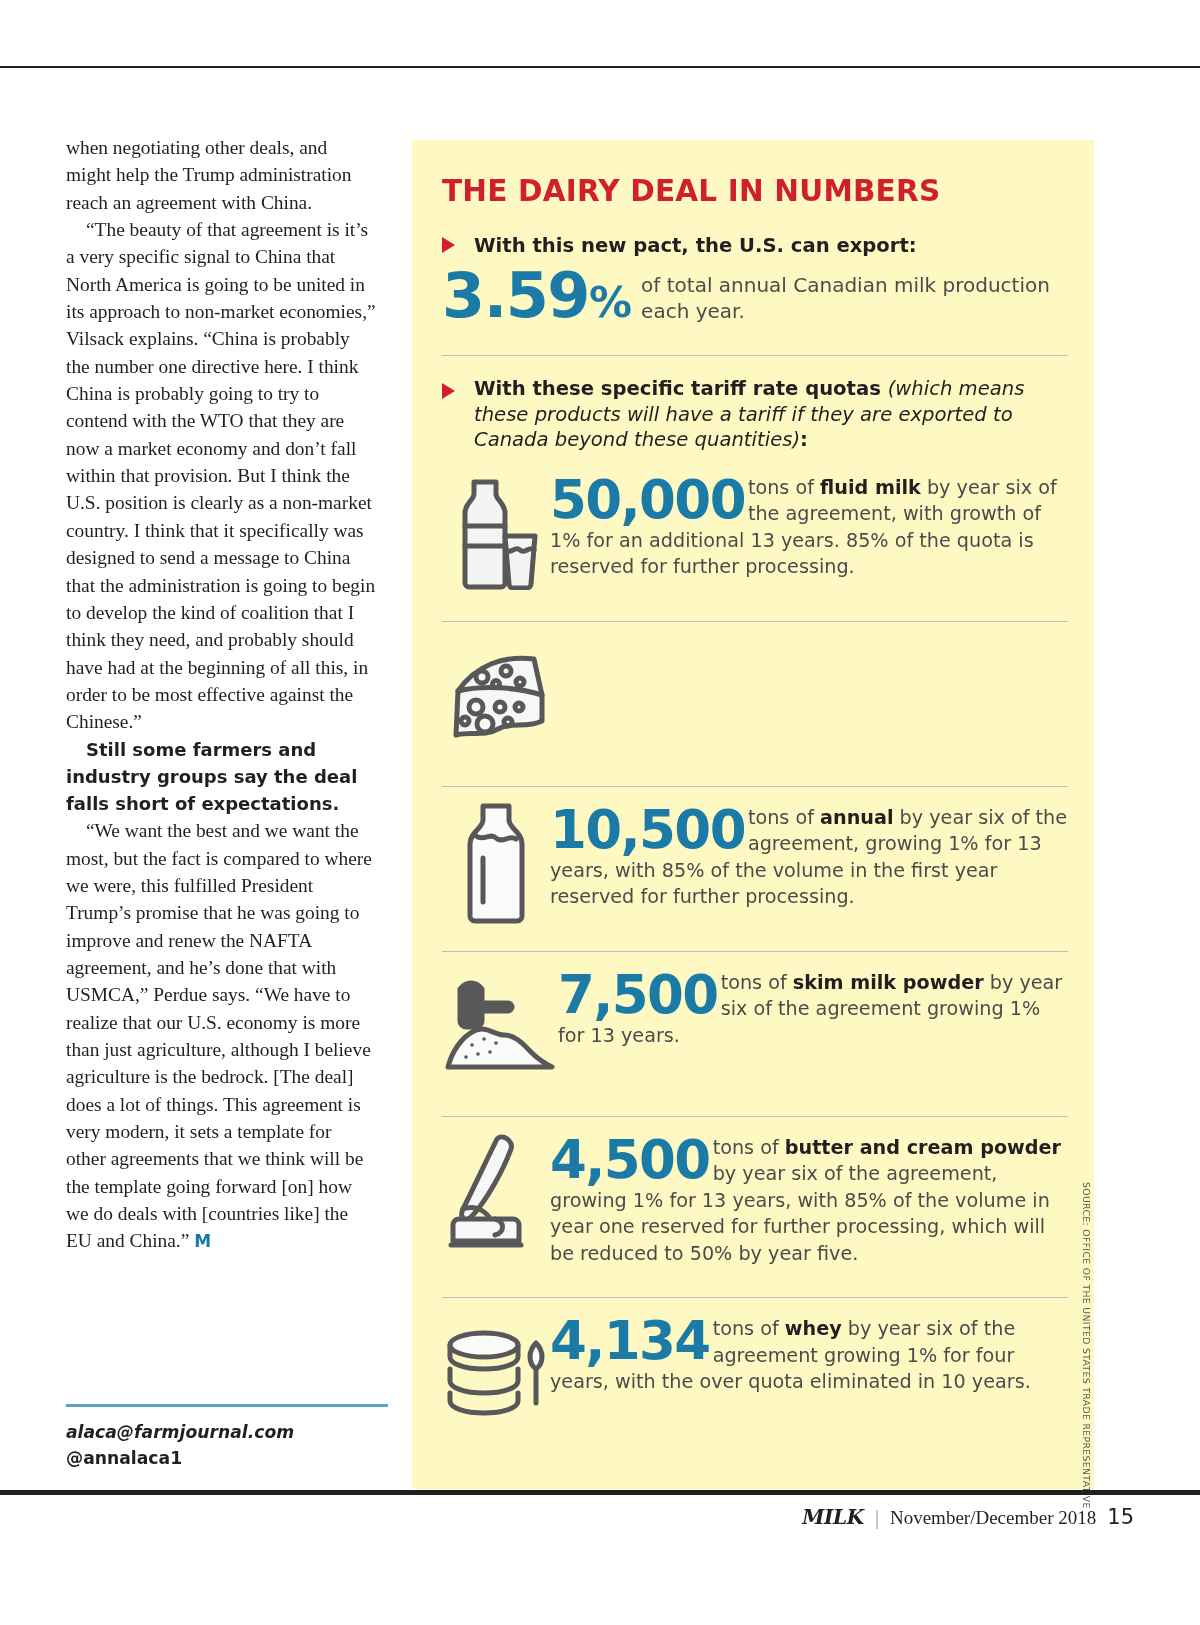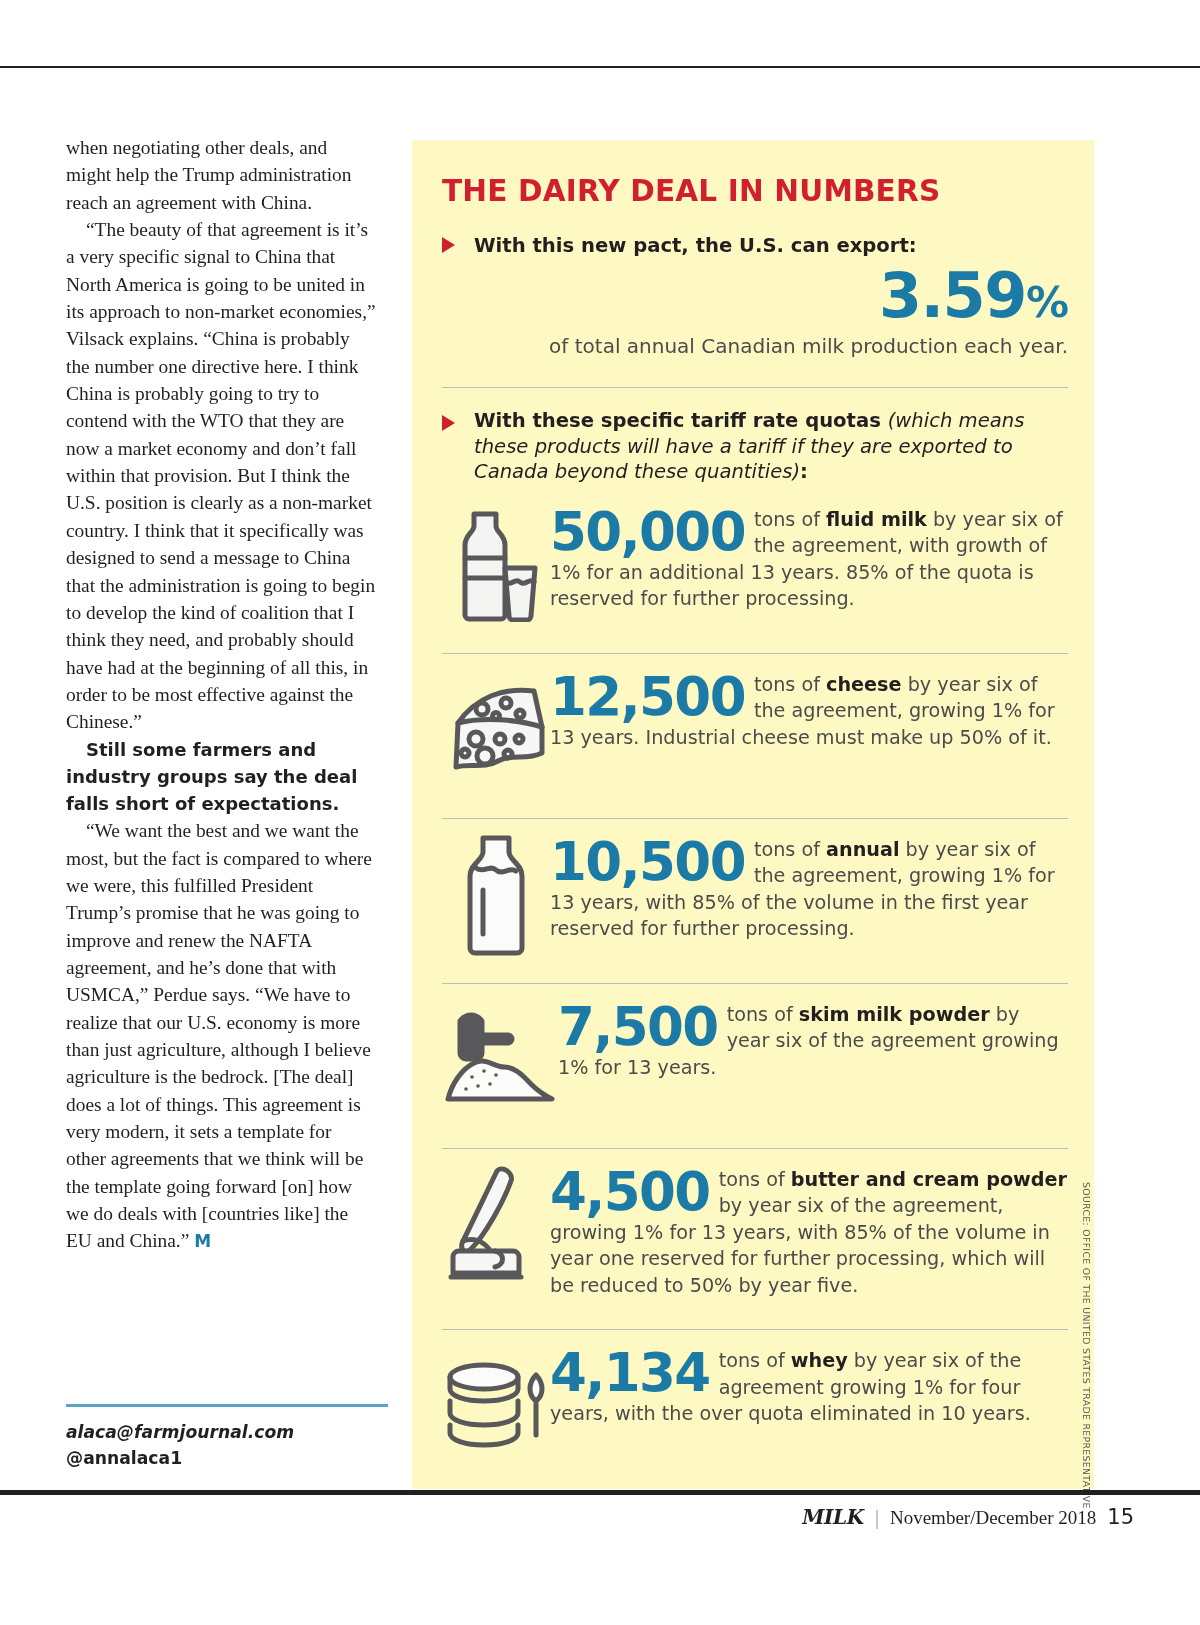--- a/index.html
+++ b/index.html
@@ -112,24 +112,23 @@
   .lead-text .paren {
     font-weight: normal;
     font-style: italic;
     font-size: 19.6px;
     color: #231f20;
   }
 
   
   .stat-hero {
     display: flex;
-    align-items: flex-end;
+    align-items: flex-start;
     margin-top: 8px;
     margin-bottom: 28px;
-    flex-direction: column;
   }
   .stat-hero .big {
     font-family: "DejaVu Sans", sans-serif;
     font-weight: bold;
     font-size: 62px;
     color: #1b7ba6;
     line-height: 0.98;
     letter-spacing: -1.5px;
   }
   .stat-hero .big .pct { font-size: 43px; letter-spacing: -1px; }
@@ -171,21 +170,21 @@
     padding-top: 2px;
   }
   .quota-num {
     font-family: "DejaVu Sans", sans-serif;
     font-weight: bold;
     font-size: 53px;
     line-height: 48px;
     color: #1b7ba6;
     letter-spacing: -1.6px;
     float: left;
-    margin-right: 9px;
+    margin-right: 3px;
     margin-top: 1px;
     margin-bottom: 1px;
   }
   .quota-body b { color: #231f20; font-weight: bold; }
 
   
   .source-credit {
     position: absolute;
     left: 1092px; top: 1182px;
     width: 300px;
@@ -294,23 +293,20 @@
             <circle cx="74" cy="31" r="4"></circle>
             <circle cx="50" cy="33" r="3.5"></circle>
             <circle cx="30" cy="56" r="7"></circle>
             <circle cx="54" cy="56" r="5"></circle>
             <circle cx="73" cy="56" r="4"></circle>
             <circle cx="39" cy="73" r="8"></circle>
             <circle cx="62" cy="71" r="4"></circle>
             <circle cx="19" cy="70" r="4"></circle>
           </svg>
         </div>
-        <div class="quota-body">
-          <span class="quota-num">12,500</span><span>tons of </span><b>cheese</b><span> by year six of the agreement, growing 1% for 13 years. Industrial cheese must make up 50% of it.</span>
-        </div>
       </div>
 
       <div class="divider"></div>
 
       <div class="quota">
         <div class="quota-icon">
           <svg width="66" height="124" viewBox="0 0 66 124" fill="none" stroke="#58585b" stroke-width="5" stroke-linejoin="round" stroke-linecap="round">
             <path d="M20 6 h26 v14 c0 8 13 12 13 24 v72 a5 5 0 0 1 -5 5 h-42 a5 5 0 0 1 -5 -5 v-72 c0 -12 13 -16 13 -24 z" fill="#fbfbfa"></path>
             <path d="M13 36 c8 6 14 -4 20 2 c6 6 14 -4 20 1"></path>
             <path d="M20 58 v44"></path>

